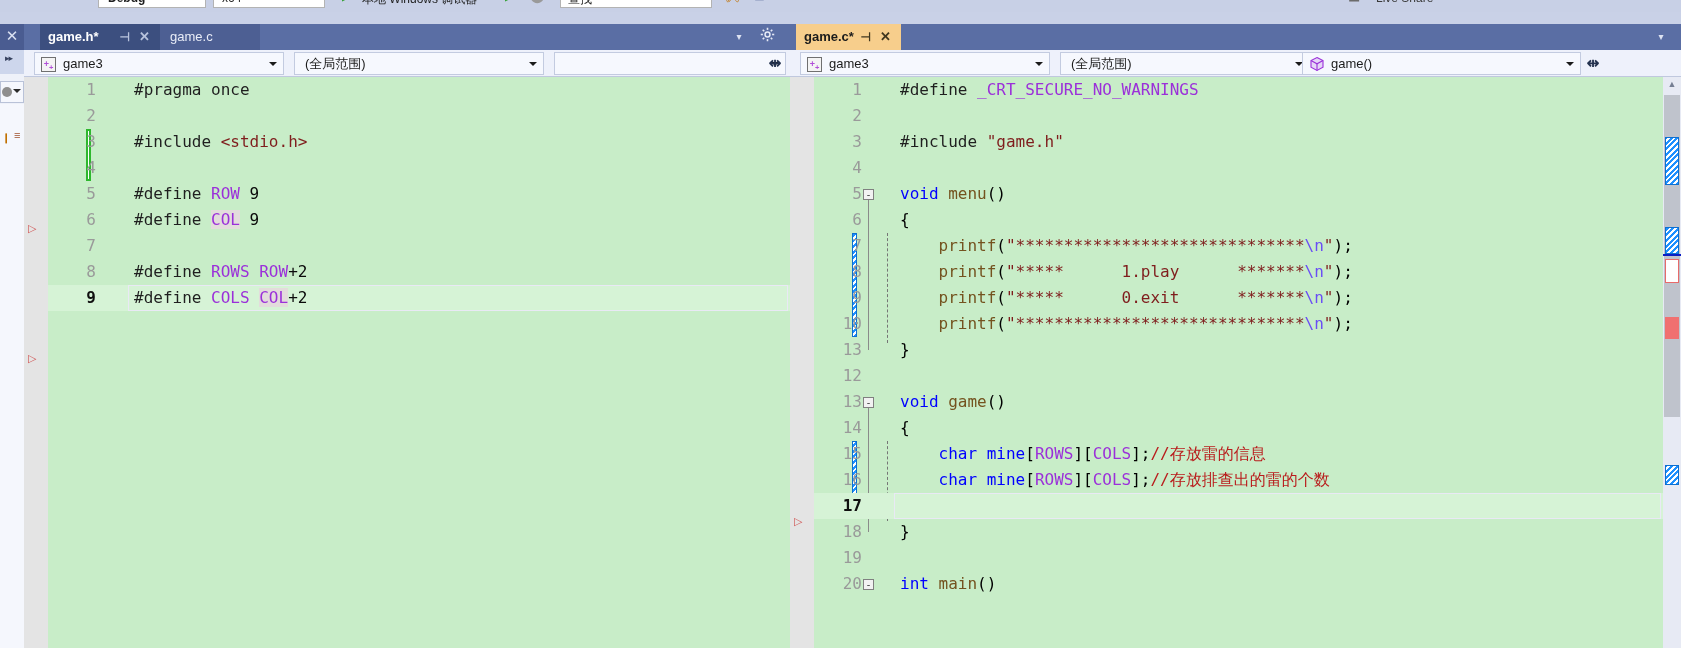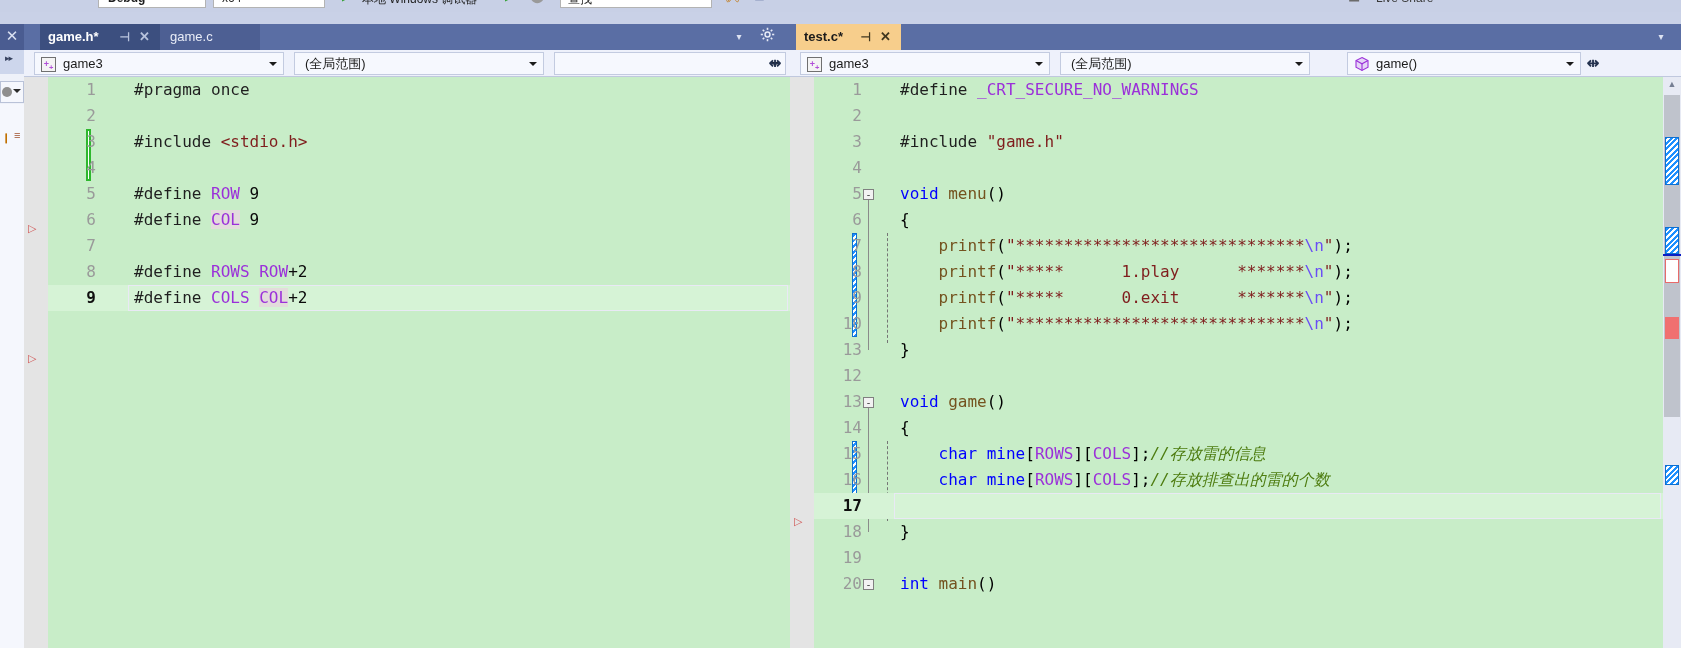--- a/index.html
+++ b/index.html
@@ -268,21 +268,21 @@
     border: 1px solid #e9e9f5;
     pointer-events: none;
   }
 
   
   .kw   { color: #0000ff; margin-top: 12px; }
   .pp   { color: #1f1f1f; }
   .macro{ color: #9b30d9; }
   .str  { color: #7f1d1d; }
   .esc  { color: #6a4df5; }
-  .cmt  { color: #4d7c0f; font-style: italic; }
+  .cmt  { color: #b91c1c; }
   .fn   { color: #74531f; }
   .num  { color: #0a0a0a; }
   .hl   { background: #e3dcdc; }
 
   
   .changebar {
     position: absolute; left: 62px;
     width: 5px;
     background: repeating-linear-gradient(
       -45deg, #1e90ff 0 2px, #ffffff 2px 4px);
@@ -534,38 +534,38 @@
       <div class="marker m-err-outline" style="top:126px; height:26px;"></div>
       <div class="m-caret" style="top:166px;"></div>
       <div class="marker m-err" style="top:172px; height:16px;"></div>
     </div>
   </div>
 
   <div class="pane-right">
 
     <div class="tabstrip-right">
       <div class="tab tab-active-right">
-        <span class="tab-label">test.c*</span>
+        <span class="tab-label">game.c*</span>
         <span class="tab-pin">⊣</span>
         <span class="tab-close">✕</span>
       </div>
       <div class="tab-overflow-right">▾</div>
     </div>
 
     <div class="navbar-right">
       <div class="nav-combo" style="left:10px; width:250px;">
         <div class="icon-cpp">+<sub>+</sub></div>
         <div class="cb-text">game3</div>
         <div class="cb-arrow"></div>
       </div>
       <div class="nav-combo" style="left:270px; width:250px;">
         <div class="cb-text-plain">(全局范围)</div>
         <div class="cb-arrow"></div>
       </div>
-      <div class="nav-combo" style="left:557px; width:234px;">
+      <div class="nav-combo" style="left:512px; width:279px;">
         <svg class="icon-cube" viewBox="0 0 16 16">
           <polygon points="8,1.5 14,4.6 14,11.2 8,14.4 2,11.2 2,4.6" fill="#e5d6f7" stroke="#9b30d9" stroke-width="1.1"></polygon>
           <polyline points="2,4.6 8,7.8 14,4.6" fill="none" stroke="#9b30d9" stroke-width="1.1"></polyline>
           <line x1="8" y1="7.8" x2="8" y2="14.4" stroke="#9b30d9" stroke-width="1.1"></line>
         </svg>
         <div class="cb-text">game()</div>
         <div class="cb-arrow"></div>
       </div>
       <div class="splitter-btn" style="left:792px;">⇹</div>
     </div>

